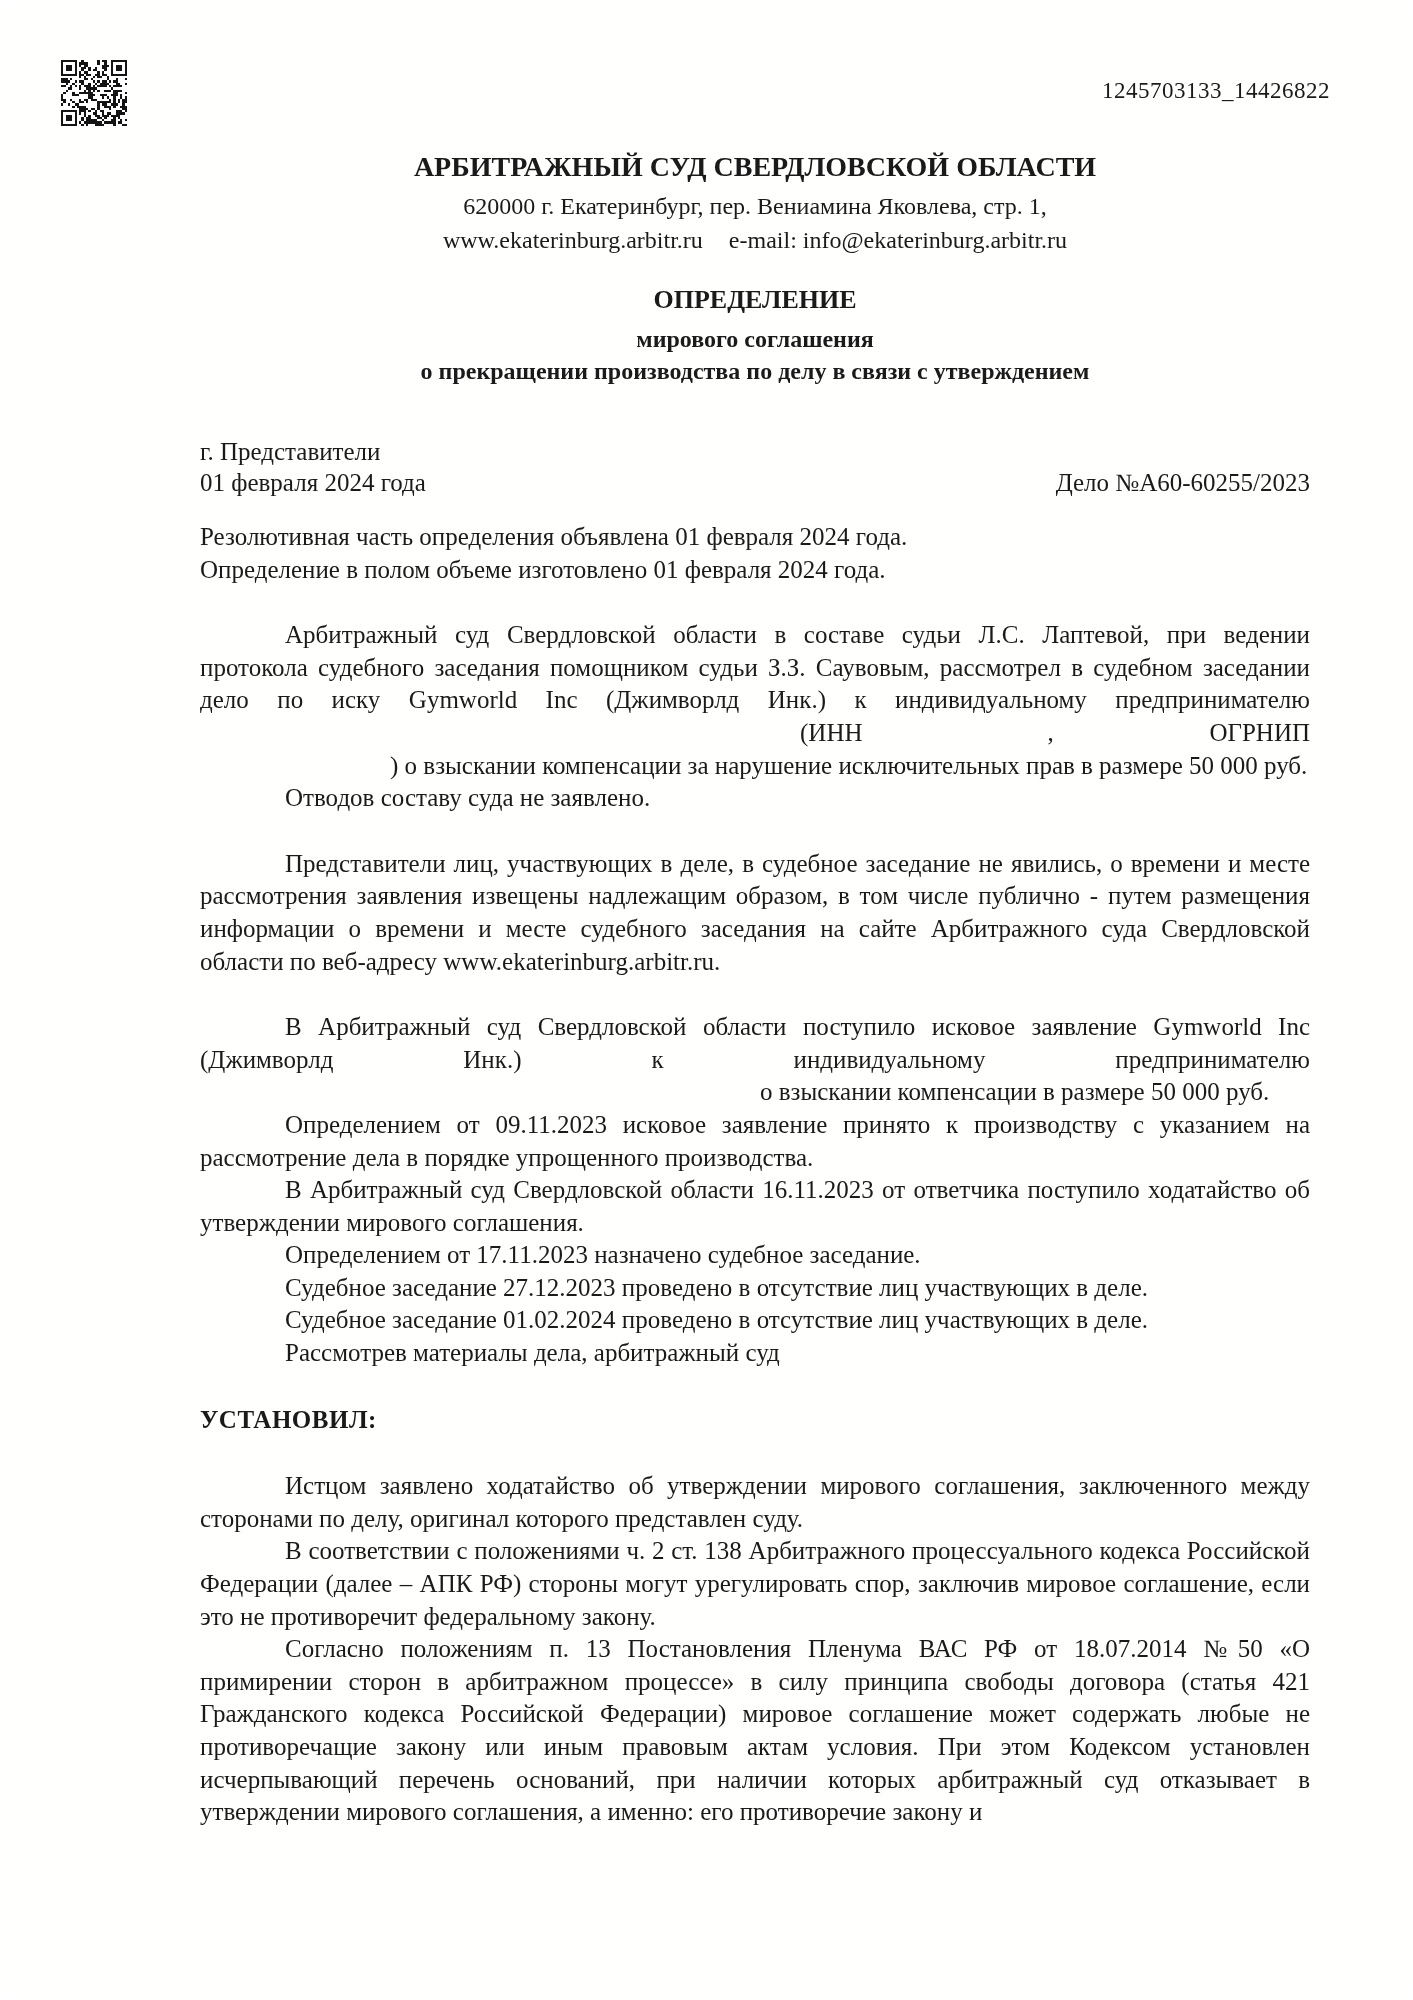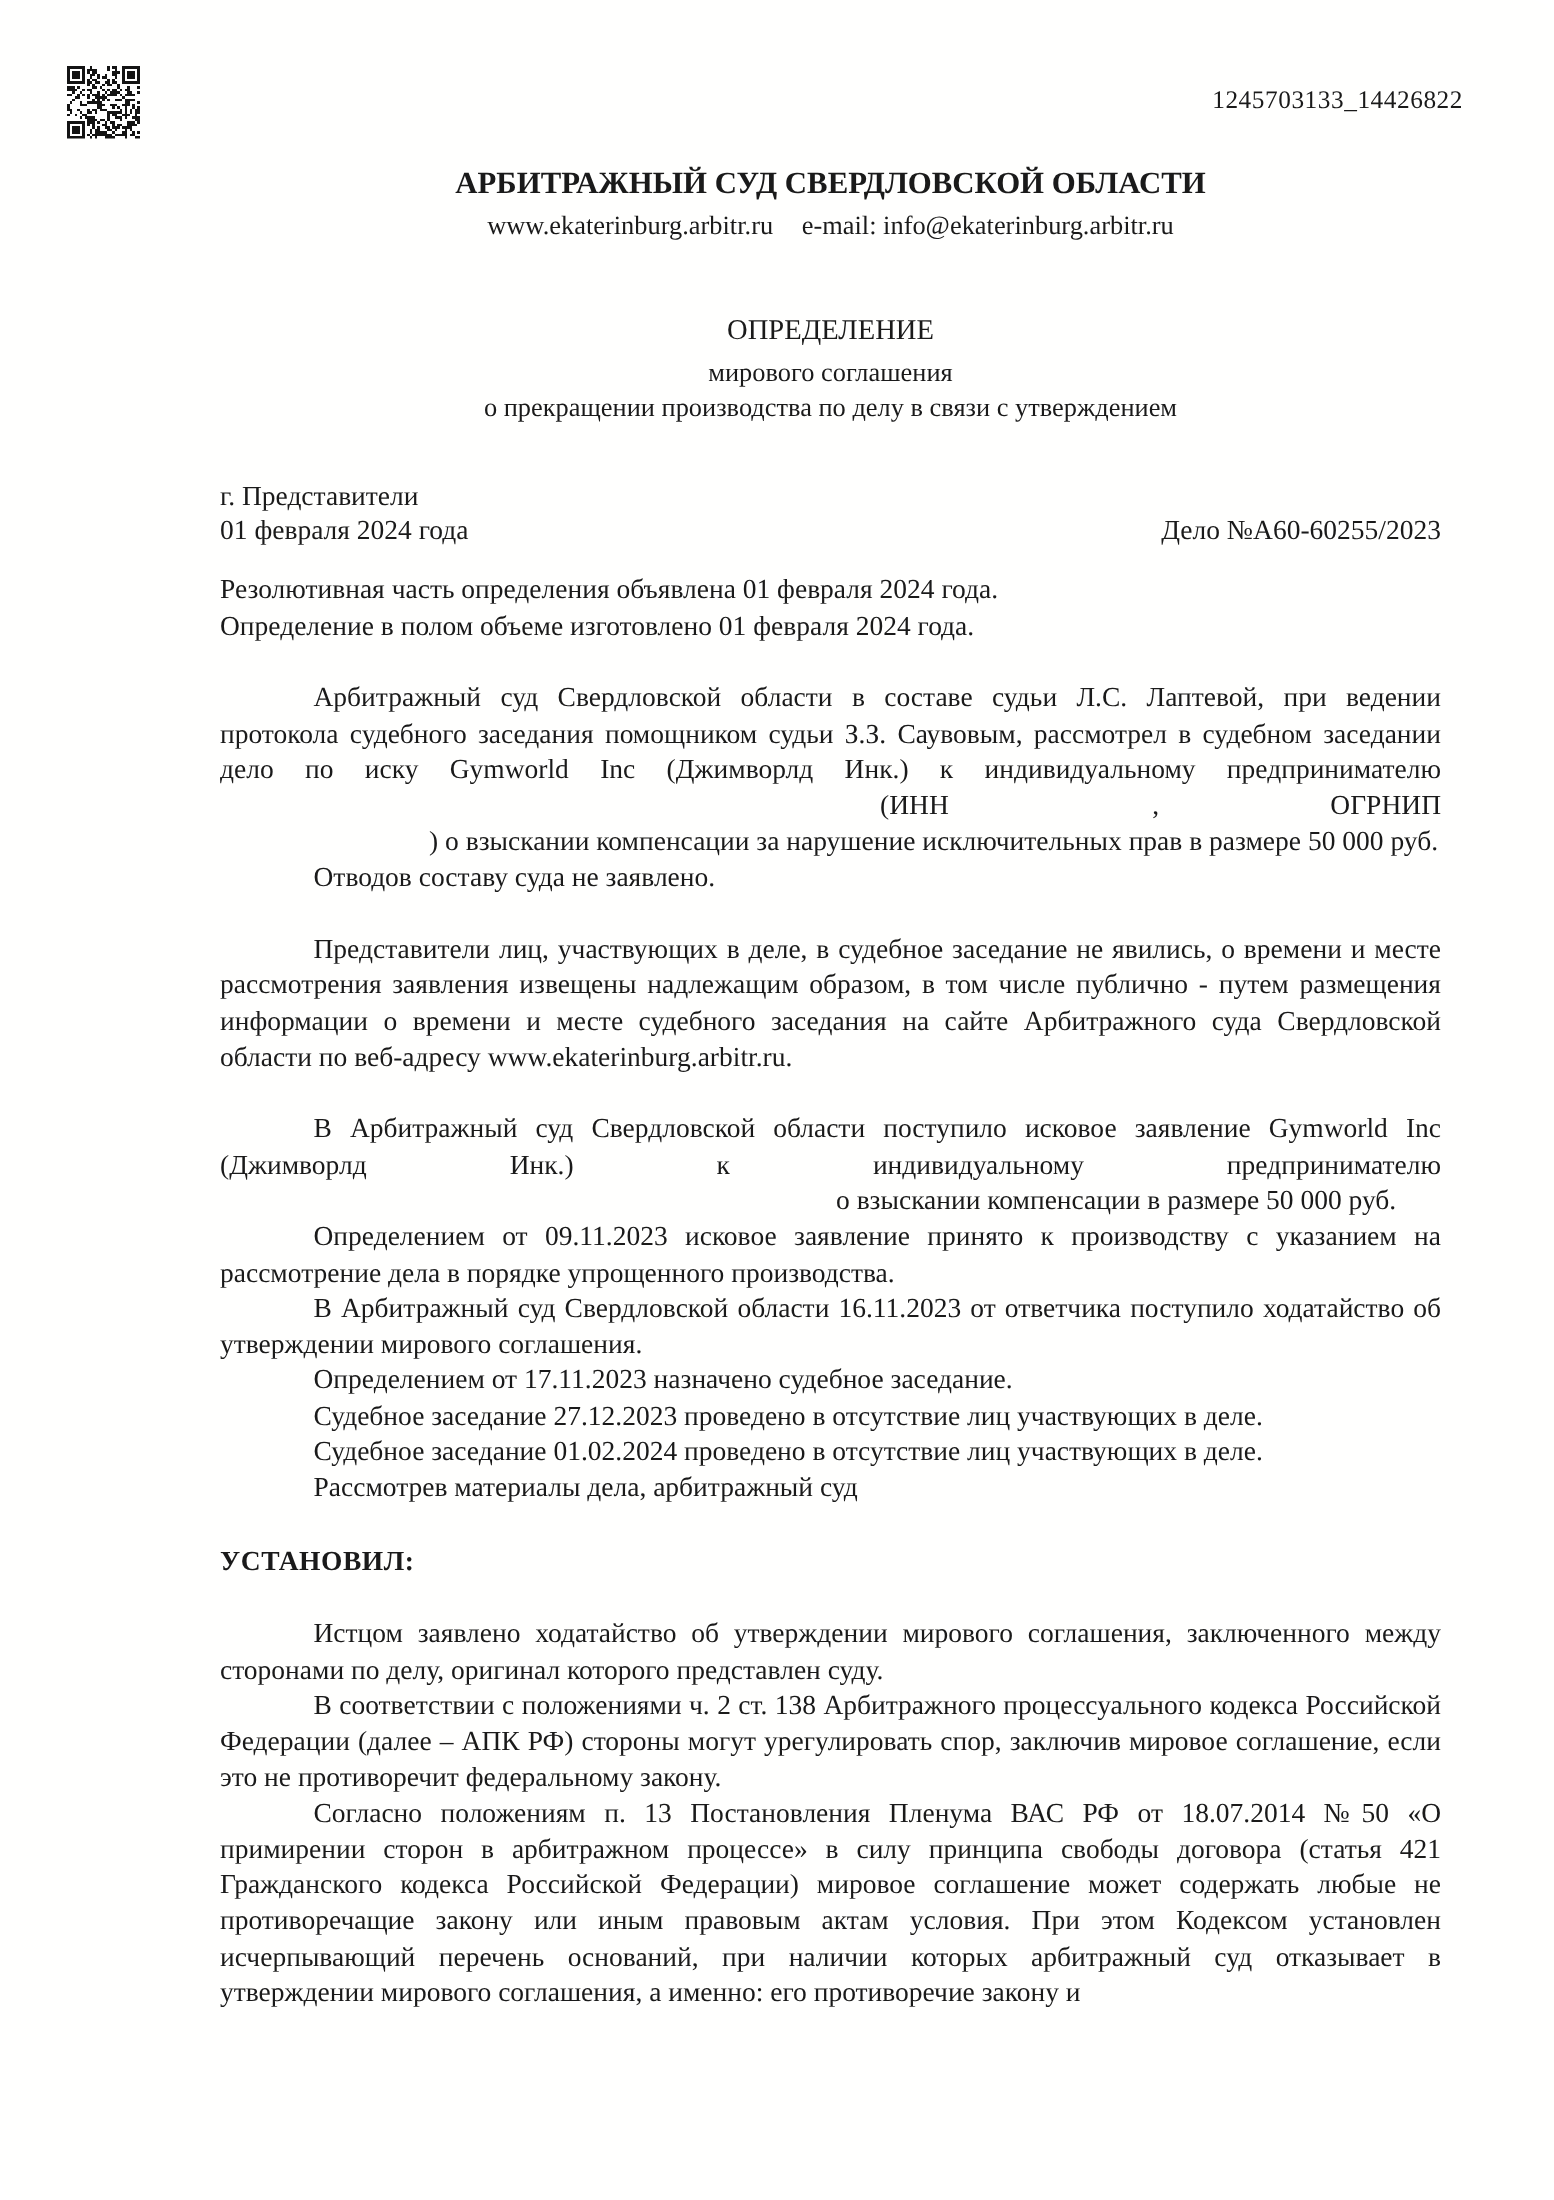--- a/index.html
+++ b/index.html
@@ -51,21 +51,21 @@
     font-size: 24px;
     line-height: 34px;
   }
   .contact-gap { display: inline-block; width: 26px; }
   .title-block {
     position: absolute;
     top: 283px;
     left: 200px;
     width: 1110px;
     text-align: center;
-    font-weight: normal;
+    font-weight: bold;
   }
   .title-main {
     font-size: 26px;
     line-height: 34px;
     margin-bottom: 6px;
   }
   .title-sub {
     font-size: 24px;
     line-height: 32px;
   }
@@ -416,20 +416,21 @@
           <rect x="27" y="28" width="1" height="1"></rect>
           <rect x="28" y="28" width="1" height="1"></rect>
         </g>
     </svg>
   </div>
 
   <div class="doc-id">1245703133_14426822</div>
 
   <div class="court-header">
     <div class="court-name">АРБИТРАЖНЫЙ СУД СВЕРДЛОВСКОЙ ОБЛАСТИ</div>
+    <div class="court-address">620000 г. Екатеринбург, пер. Вениамина Яковлева, стр. 1,</div>
     <div class="court-contacts">
       <span>www.ekaterinburg.arbitr.ru</span><span class="contact-gap"></span><span>e-mail: info@ekaterinburg.arbitr.ru</span>
     </div>
   </div>
 
   <div class="title-block">
     <div class="title-main">ОПРЕДЕЛЕНИЕ</div>
     <div class="title-sub">мирового соглашения</div>
     <div class="title-sub">о прекращении производства по делу в связи с утверждением</div>
   </div>

